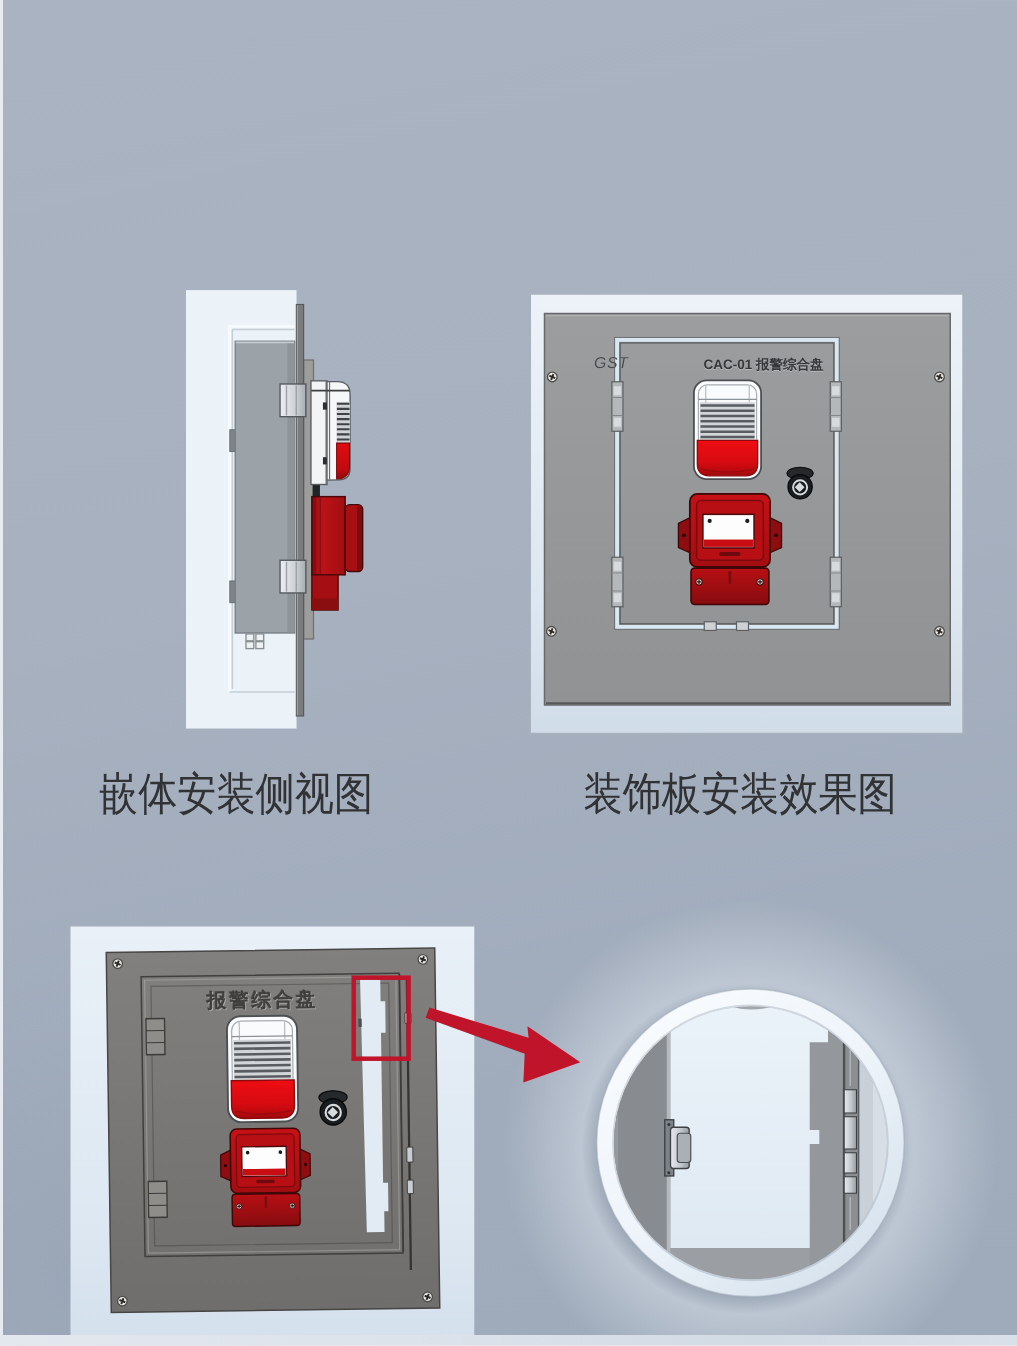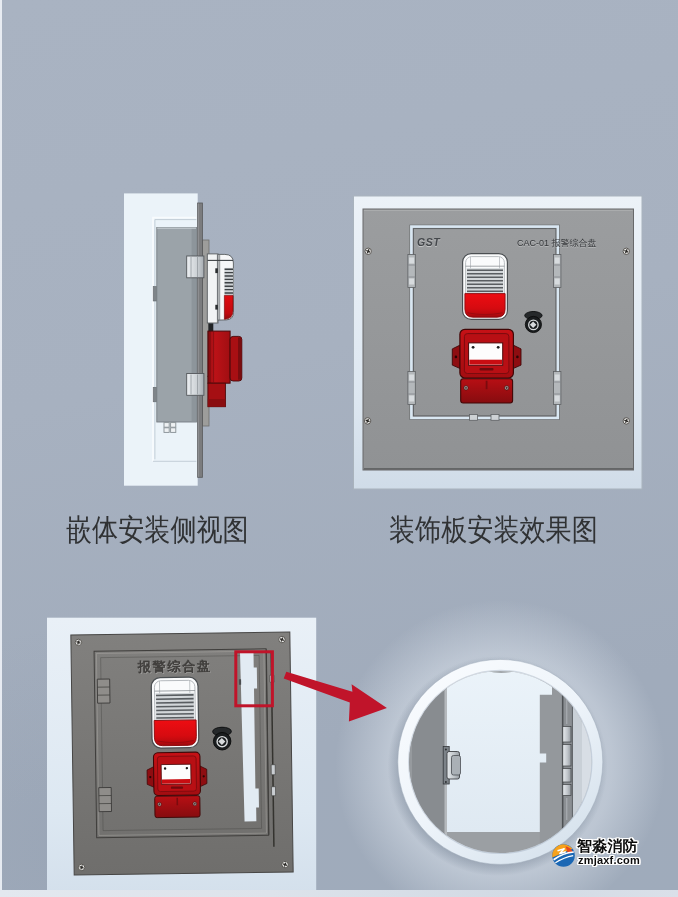--- a/index.html
+++ b/index.html
@@ -21,24 +21,24 @@
     background:linear-gradient(180deg,#e20d11 0%,#d40a0e 55%,#c20a0d 86%,#a80a0c 100%);z-index:2;}
   #banner-text{position:absolute;left:0;right:0;bottom:7px;text-align:center;
     color:#ffffff;font-size:53px;line-height:0.92;font-weight:500;letter-spacing:0px;white-space:nowrap;
     transform:scaleX(0.88);transform-origin:50% 100%;}
   
   .caption{color:#303234;font-size:30px;line-height:32px;font-weight:500;letter-spacing:0px;white-space:nowrap;
     transform:scaleX(0.87);transform-origin:0 0;}
   #caption-side{left:66px;top:514px;}
   #caption-front{left:389px;top:514px;}
   
-  #brand-gst{left:417px;top:235.5px;width:32px;font-size:10.5px;font-weight:700;font-style:italic;
+  #brand-gst{left:396px;top:235.5px;width:32px;font-size:10.5px;font-weight:400;font-style:italic;
     color:#45484c;letter-spacing:0.5px;text-shadow:0 0.6px 0 rgba(255,255,255,0.4);}
-  #label-cac{left:469px;top:237px;font-size:9px;font-weight:400;color:#35373a;
-    letter-spacing:0px;text-shadow:0 0.5px 0 rgba(255,255,255,0.3);white-space:nowrap;margin-left:48px;}
+  #label-cac{left:469px;top:237px;font-size:9px;font-weight:700;color:#35373a;
+    letter-spacing:0px;text-shadow:0 0.5px 0 rgba(255,255,255,0.3);white-space:nowrap;}
   #door-label{left:138px;top:658px;font-size:13px;font-weight:700;color:#413f3d;
     letter-spacing:1.8px;white-space:nowrap;transform:rotate(-0.8deg);
     text-shadow:0.6px 0.6px 0 rgba(255,255,255,0.30), -0.4px -0.4px 0 rgba(30,30,28,0.5);}
   
   #watermark{left:551px;top:837px;width:120px;height:34px;z-index:9;}
   #wm-logo{position:absolute;left:1px;top:7px;width:23px;height:23px;}
   #wm-brand{position:absolute;left:26px;top:0px;font-size:15px;font-weight:800;color:#0c0c0c;
     letter-spacing:0.2px;white-space:nowrap;
     text-shadow:-1.2px -1.2px 0 #fff,1.2px -1.2px 0 #fff,-1.2px 1.2px 0 #fff,1.2px 1.2px 0 #fff,0 -1.4px 0 #fff,0 1.4px 0 #fff,-1.4px 0 0 #fff,1.4px 0 0 #fff;}
   #wm-site{position:absolute;left:27px;top:16.5px;font-size:11px;font-weight:800;color:#0c0c0c;
@@ -335,26 +335,14 @@
 
   <div id="brand-gst" class="abs">GST</div>
   <div id="label-cac" class="abs">CAC-01 报警综合盘</div>
   <div id="door-label" class="abs">报警综合盘</div>
 
   <div id="caption-side" class="abs caption">嵌体安装侧视图</div>
   <div id="caption-front" class="abs caption">装饰板安装效果图</div>
 
   <div id="edge-bottom" class="abs"></div>
 
-  <div id="watermark" class="abs">
-    <svg id="wm-logo" viewBox="0 0 23 23">
-      <circle cx="11.5" cy="11.5" r="11.3" fill="#1b67b4"></circle>
-      <path d="M0.4,13.6 A11.3,11.3 0 0 1 20.5,4.8 L0.4,13.6 Z" fill="#f6a21c"></path>
-      <path d="M13.5,2.2 A11.3,11.3 0 0 1 20.9,7.7 L16,9.8 Z" fill="#e8491f"></path>
-      <path d="M1.6,15.8 Q11,8.8 21.8,8.0" stroke="#ffffff" stroke-width="1.7" fill="none"></path>
-      <path d="M3.4,18.8 Q12,13.2 21.2,11.6" stroke="#ffffff" stroke-width="1.3" fill="none"></path>
-      <path d="M5.5,6.8 L12.5,4.6 L7.5,9.8 L13.8,7.8" stroke="#ffffff" stroke-width="1.5" fill="none"></path>
-    </svg>
-    <div id="wm-brand">智淼消防</div>
-    <div id="wm-site">zmjaxf.com</div>
-  </div>
 
 </div>
 
 </body></html>

